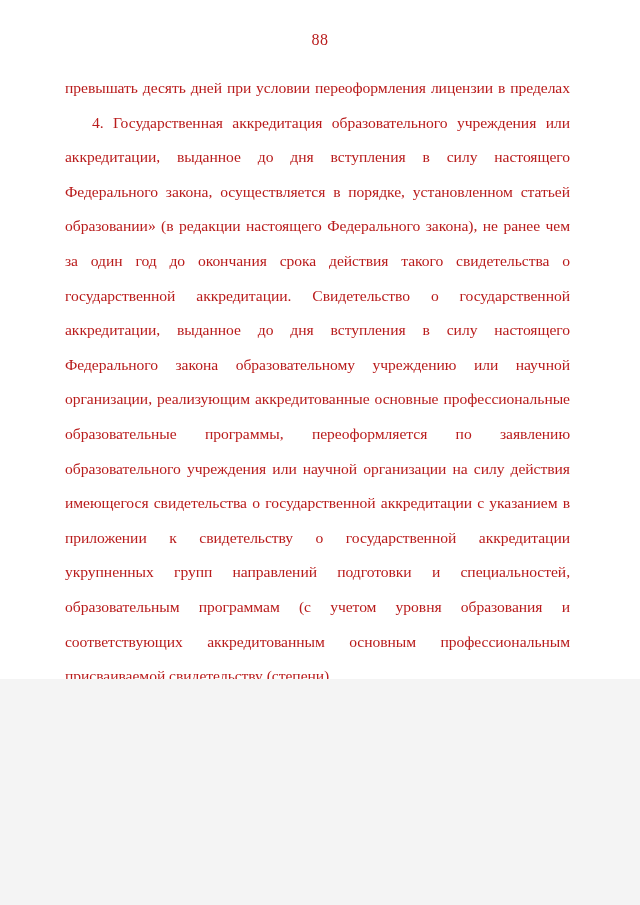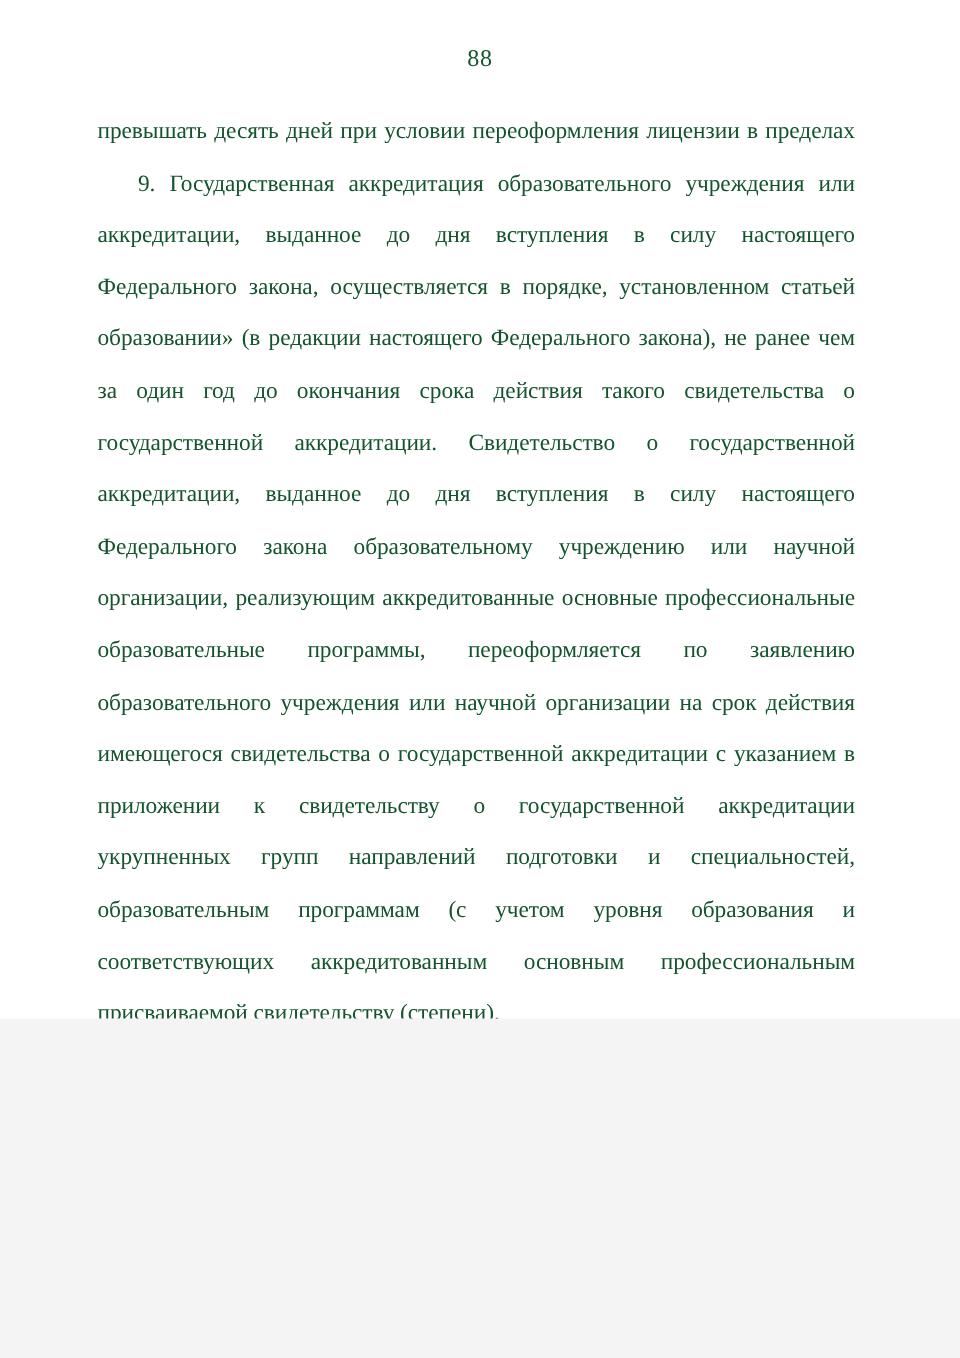--- a/index.html
+++ b/index.html
@@ -11,21 +11,21 @@
     height: 905px;
     background: #f4f4f4;
     font-family: "Liberation Serif", "DejaVu Serif", serif;
   }
   .page {
     position: relative;
     width: 640px;
     height: 679px;
     background: #ffffff;
     overflow: hidden;
-    color: #14532d;
+    color: #b91c1c;
   }
   .page-number {
     position: absolute;
     top: 31px;
     left: 0;
     width: 640px;
     text-align: center;
     font-size: 16px;
     line-height: 18px;
     letter-spacing: 0.5px;
@@ -61,31 +61,31 @@
 </head>
 <body>
 
 <div class="page">
   <div class="page-number">88</div>
   <div class="body-text" id="doc-body">
       <div class="para">
         <div class="line">превышать десять дней при условии переоформления лицензии в пределах</div>
       </div>
       <div class="para">
-        <div class="line indent">9. Государственная аккредитация образовательного учреждения или</div>
+        <div class="line indent">4. Государственная аккредитация образовательного учреждения или</div>
         <div class="line">аккредитации, выданное до дня вступления в силу настоящего</div>
         <div class="line">Федерального закона, осуществляется в порядке, установленном статьей</div>
         <div class="line">образовании» (в редакции настоящего Федерального закона), не ранее чем</div>
         <div class="line">за один год до окончания срока действия такого свидетельства о</div>
         <div class="line">государственной аккредитации. Свидетельство о государственной</div>
         <div class="line">аккредитации, выданное до дня вступления в силу настоящего</div>
         <div class="line">Федерального закона образовательному учреждению или научной</div>
         <div class="line">организации, реализующим аккредитованные основные профессиональные</div>
         <div class="line">образовательные программы, переоформляется по заявлению</div>
-        <div class="line">образовательного учреждения или научной организации на срок действия</div>
+        <div class="line">образовательного учреждения или научной организации на силу действия</div>
         <div class="line">имеющегося свидетельства о государственной аккредитации с указанием в</div>
         <div class="line">приложении к свидетельству о государственной аккредитации</div>
         <div class="line">укрупненных групп направлений подготовки и специальностей,</div>
         <div class="line">образовательным программам (с учетом уровня образования и</div>
         <div class="line">соответствующих аккредитованным основным профессиональным</div>
         <div class="line par-end">присваиваемой свидетельству (степени).</div>
       </div>
     </div>
 </div>
 

